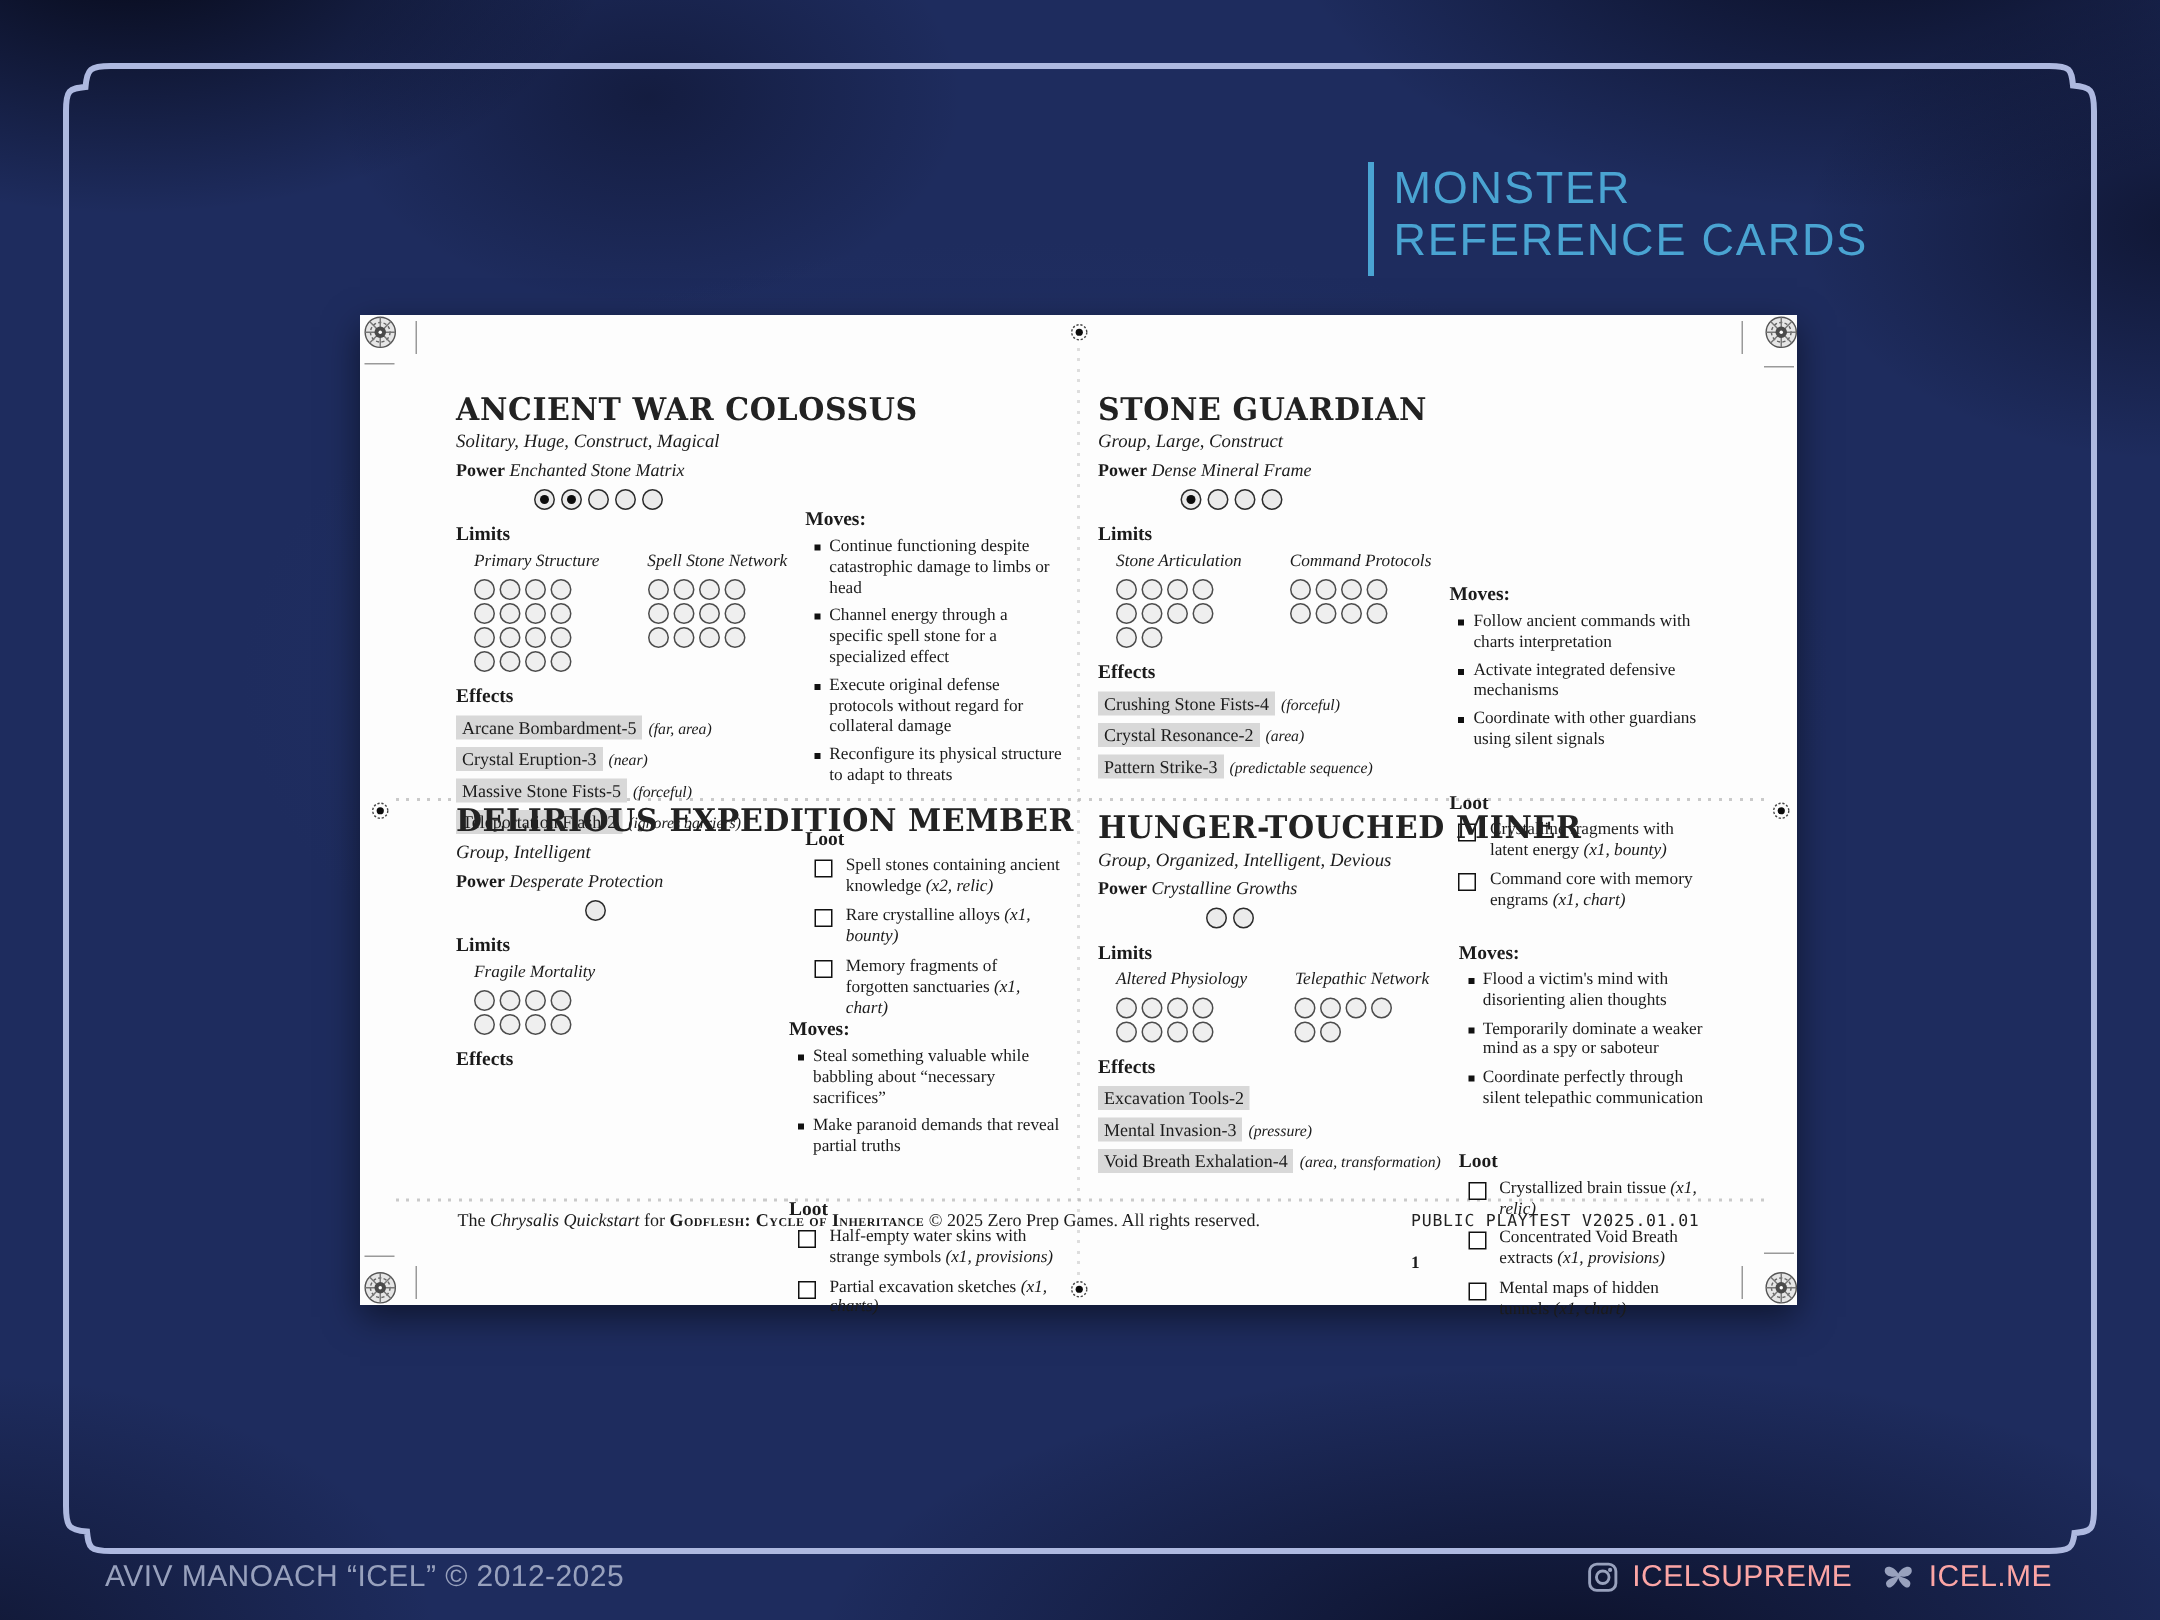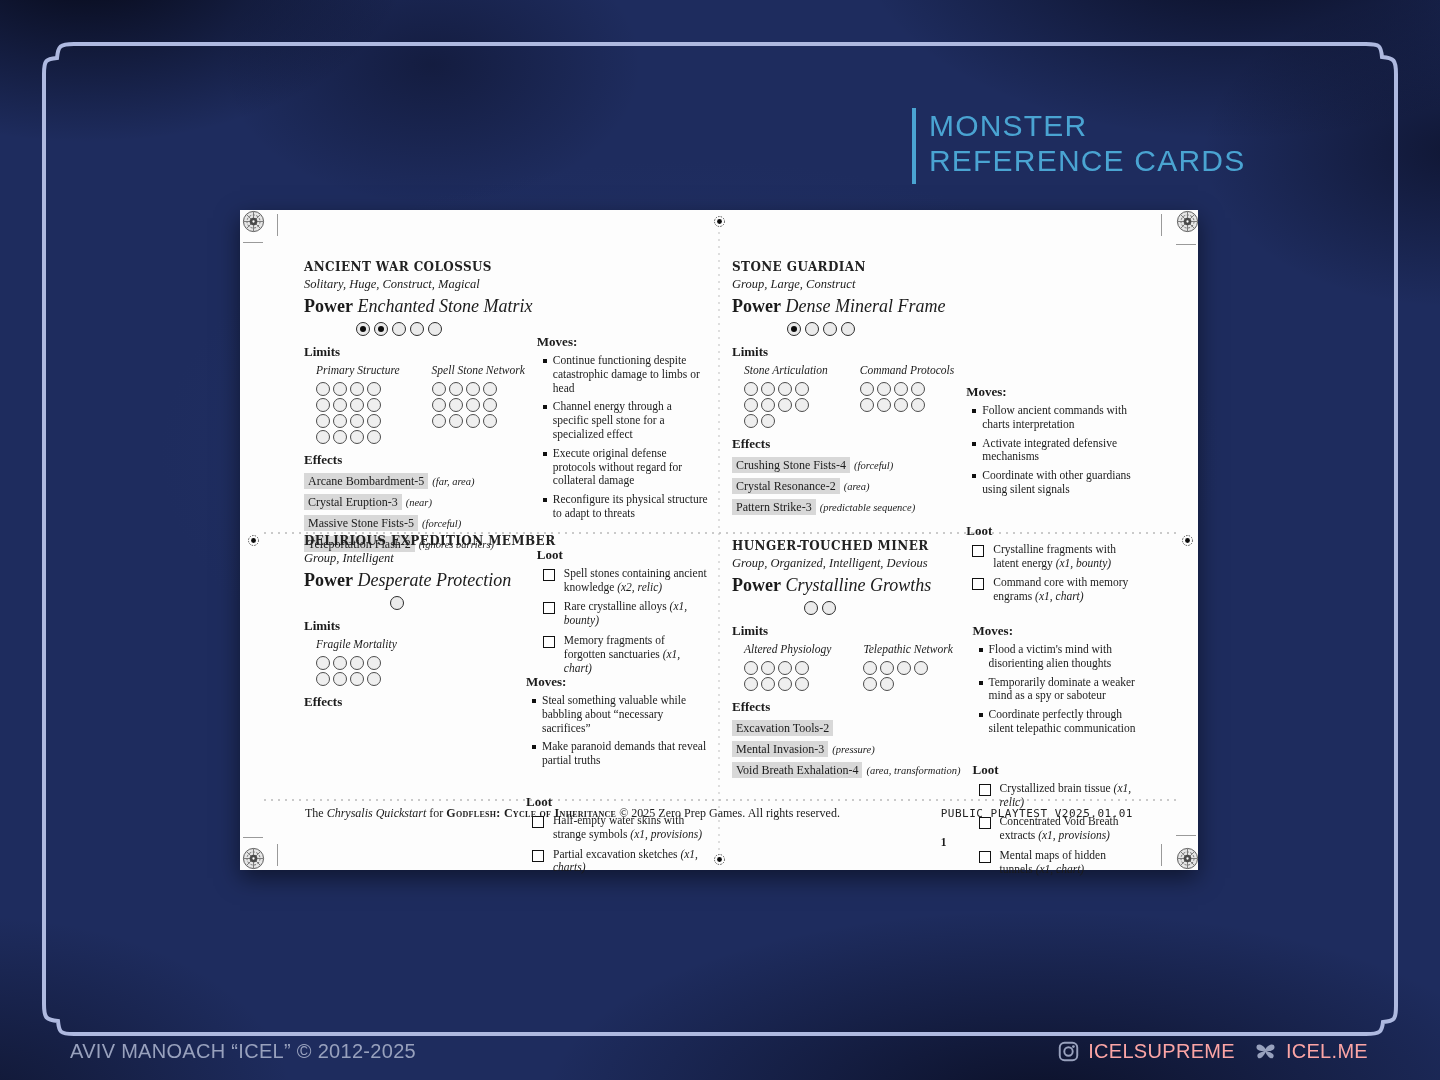--- a/index.html
+++ b/index.html
@@ -40,25 +40,25 @@
     background-image:repeating-linear-gradient(180deg,#c4c4c4 0 2px,transparent 2px 7px);opacity:.55;}
 
   
   .card{position:absolute;width:404px;}
   .card.c1{left:64px;top:50px;}
   .card.c2{left:492px;top:50px;}
   .card.c3{left:64px;top:324px;}
   .card.c4{left:492px;top:329px;}
   .card-title{
     margin:0 0 2px 0;font-family:"DejaVu Serif",serif;font-weight:700;
-    font-size:12px;letter-spacing:.4px;white-space:nowrap;color:#222;
+    font-size:20px;letter-spacing:.4px;white-space:nowrap;color:#222;
     transform:scaleY(1.04);transform-origin:left top;
   }
   .tags{font-style:italic;font-size:12.5px;margin:3px 0 4px 0;}
-  .power-line{font-size:18px;margin-bottom:3px;}
+  .power-line{font-size:12px;margin-bottom:3px;}
   .power-line b{font-weight:700;}
   .power-line i{font-style:italic;}
   .cols{display:flex;gap:12px;}
   .card-left{flex:0 0 210px;}
   .card-right{flex:1;}
   .c1 .card-right{padding-top:6px;}
   .c2 .card-right{padding-top:56px;}
   .c3 .card-right{padding-top:72px;}
   .c4 .card-right{padding-top:16px;}
 

